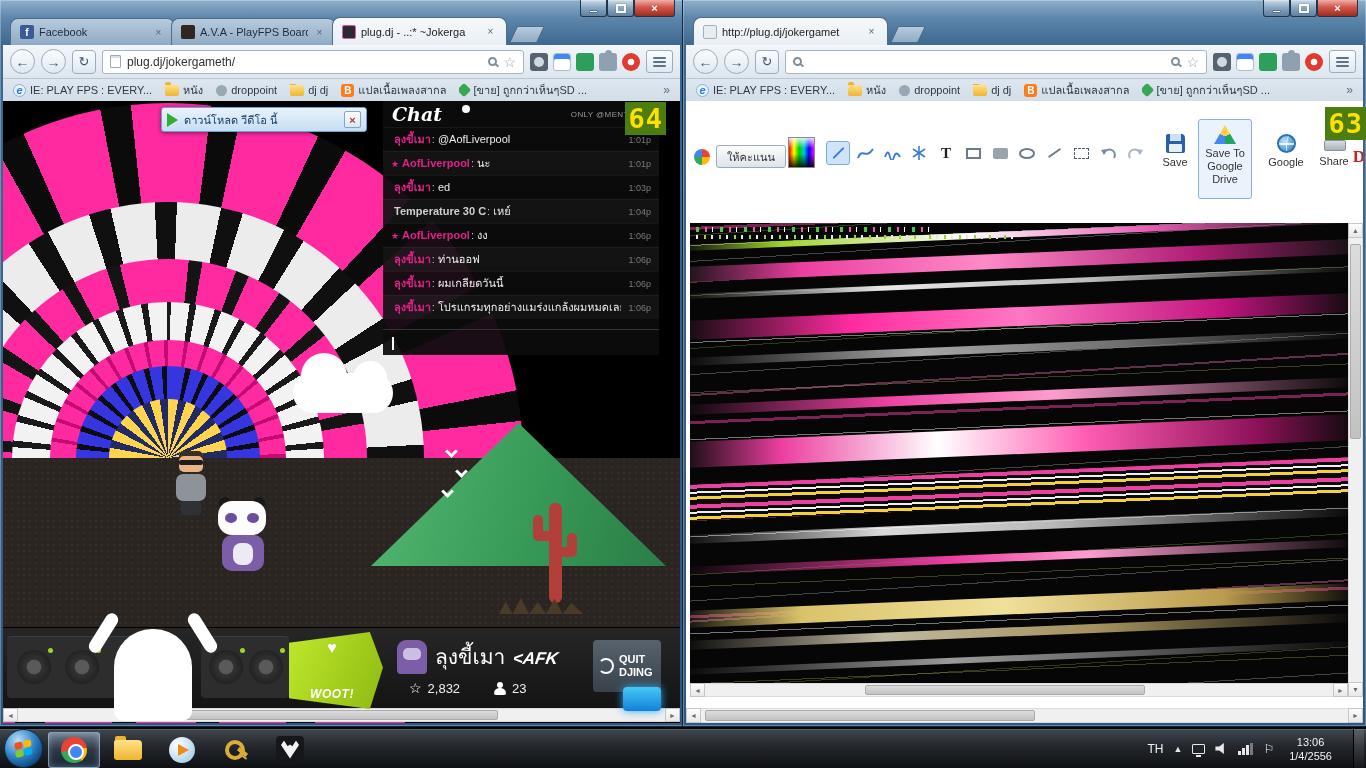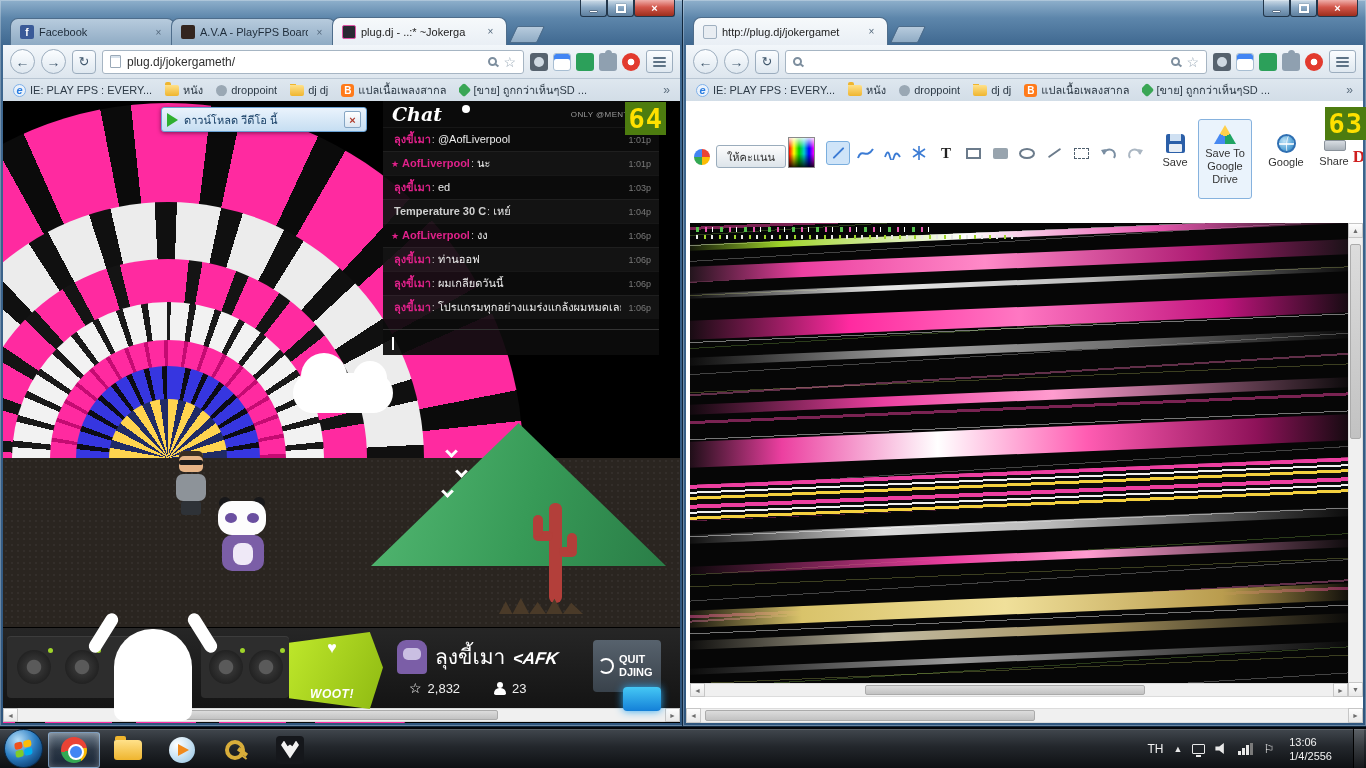--- a/index.html
+++ b/index.html
@@ -292,21 +292,21 @@
   .tray { margin-left:auto; display:flex; align-items:center; gap:10px; padding-right:2px; color:#f2f2f2;}
   .tray-lang { font-size:12px; }
   .tray-up { font-size:9px; color:#e8e8e8; }
   .ic-mon { width:13px; height:10px; border:1.5px solid #e8e8e8; border-radius:1px; position:relative;}
   .ic-mon::after { content:""; position:absolute; left:3px; bottom:-4px; width:5px; height:2px; background:#e8e8e8;}
   .ic-speaker { width:13px; height:12px; background:#e8e8e8; clip-path:polygon(0 33%,30% 33%,65% 5%,65% 95%,30% 67%,0 67%);}
   .ic-net { display:flex; align-items:flex-end; gap:1px; height:12px;}
   .ic-net i { width:3px; background:#e8e8e8; }
   .ic-net .n1{height:4px;} .ic-net .n2{height:7px;} .ic-net .n3{height:10px;} .ic-net .n4{height:12px; background:#7a7a7a;}
   .tray-flag { font-size:12px; color:#f2f2f2; }
-  .tray-clock { font-size:11px; line-height:14px; padding:0 5px; }
+  .tray-clock { text-align:center; font-size:11px; line-height:14px; padding:0 5px; }
   .show-desktop { width:11px; height:40px; border-left:1px solid #000; margin-left:6px; flex:none;
     background:linear-gradient(rgba(255,255,255,.14),rgba(255,255,255,.03));}
 </style>
 </head>
 <body>
 
 <div class="desktop">
 
   <div class="win win-left">
 

